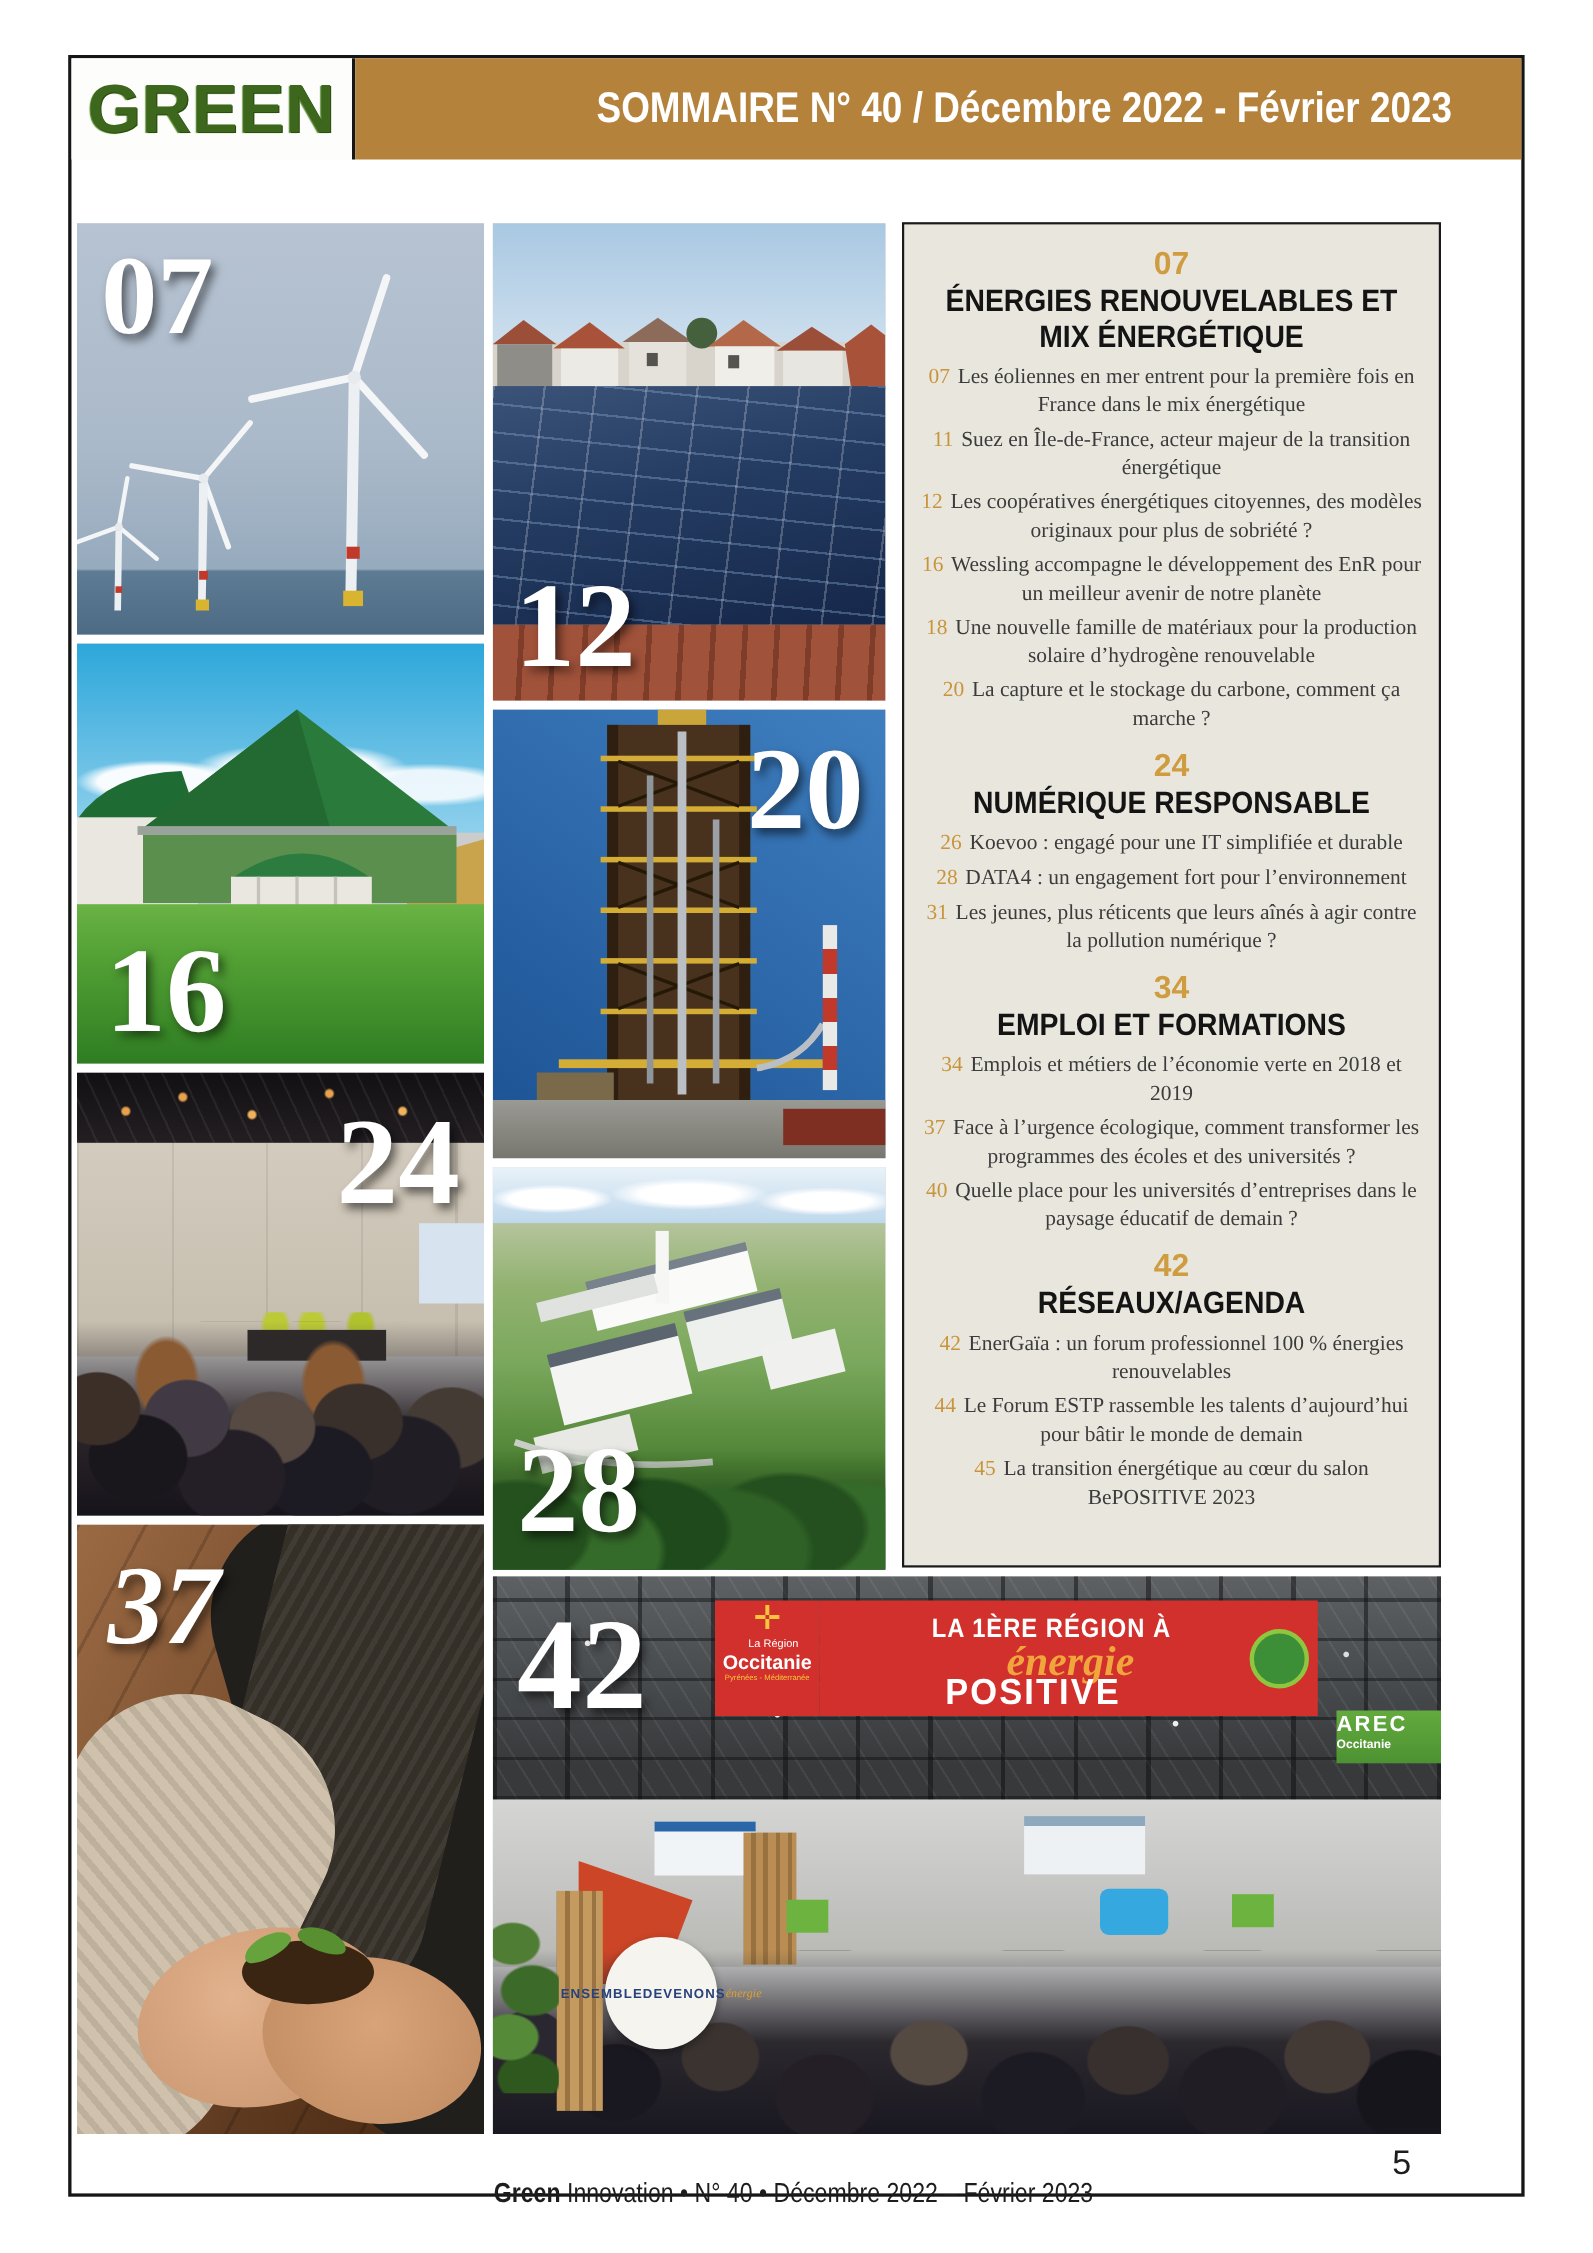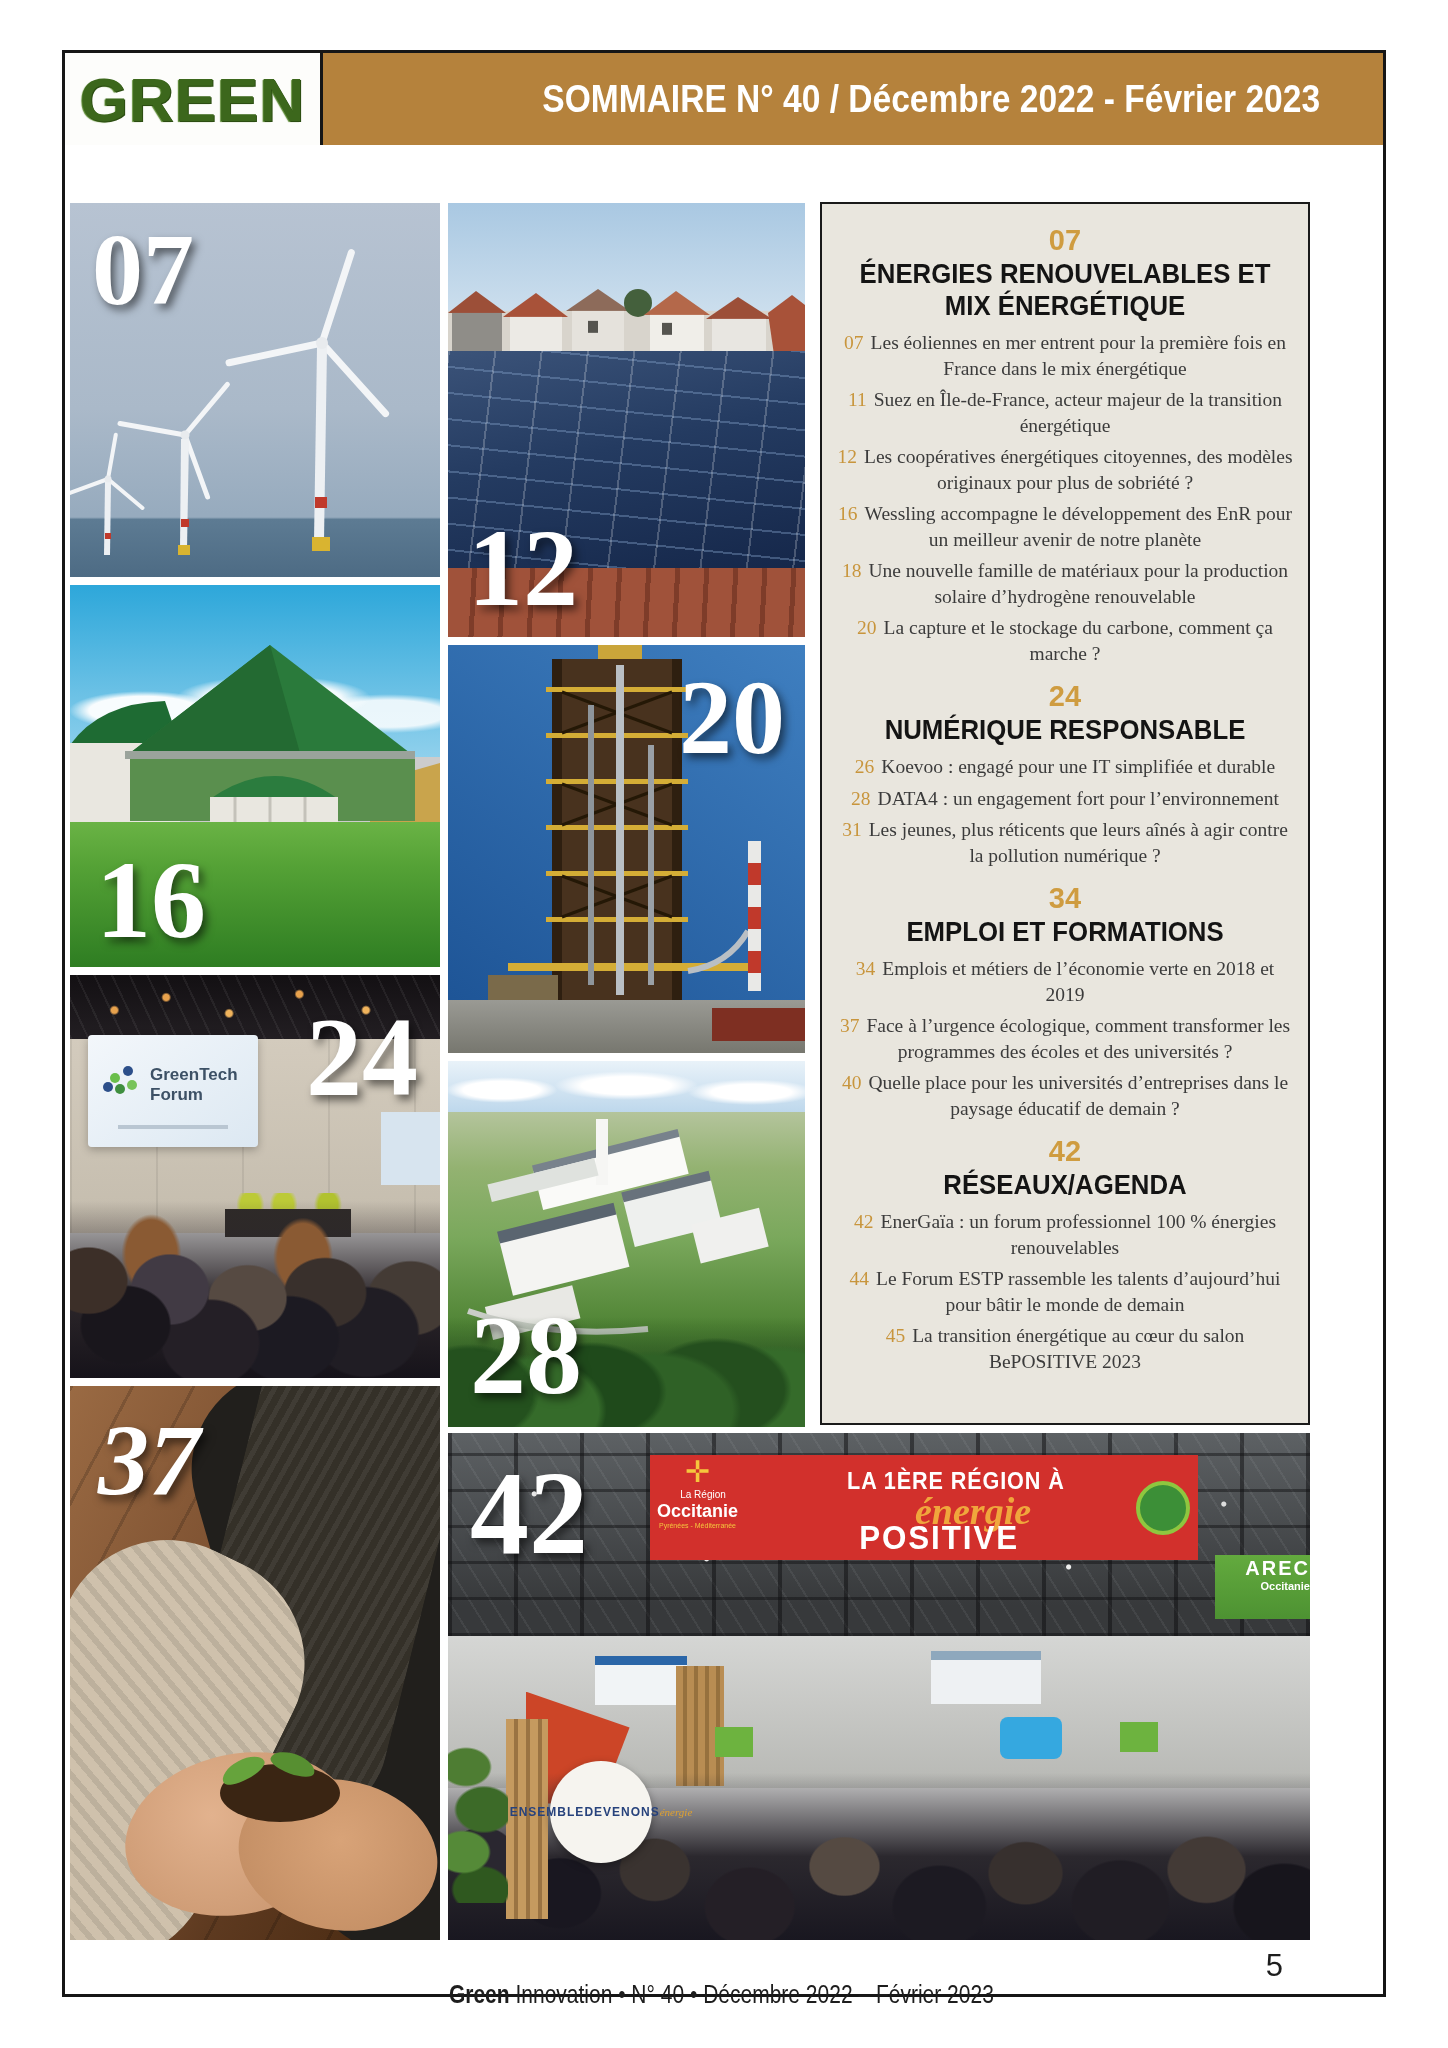--- a/index.html
+++ b/index.html
@@ -181,23 +181,23 @@
   .occ-sub{font-size:7px;color:#f5c63d;line-height:10px;}
   .banner-main{position:absolute;left:297px;top:22px;width:453px;height:105px;background:#d2302c;z-index:5;}
   .slogan-prefix{position:absolute;left:90px;top:12px;font-family:"Liberation Sans",sans-serif;font-weight:bold;
       font-size:24px;color:#fff;letter-spacing:1px;transform:scaleX(.9);}
   .slogan-script{position:absolute;left:170px;top:34px;font-family:"Liberation Serif",serif;font-style:italic;
       font-weight:bold;font-size:38px;color:#f0a63c;}
   .slogan-main{position:absolute;left:110px;top:64px;font-family:"Liberation Sans",sans-serif;font-weight:bold;
       font-size:33px;color:#fff;letter-spacing:2px;transform:scaleX(.95);}
   .eco-badge{position:absolute;right:8px;top:26px;width:54px;height:54px;border-radius:50%;
       background:#3c8f37;border:4px solid #8fc63f;box-sizing:border-box;}
-  .arec42{position:absolute;left:767px;top:122px;width:95px;height:64px;z-index:5;
+  .arec42{position:absolute;left:767px;top:122px;width:95px;height:48px;z-index:5;
       background:linear-gradient(180deg,#63aa3e,#4d9232);color:#fff;font-family:"Liberation Sans",sans-serif;
-      text-align:right;}
+      text-align:left;}
   .arec-name{font-size:20px;font-weight:bold;line-height:26px;letter-spacing:2px;}
   .arec-sub{font-size:11px;font-weight:bold;line-height:11px;}
   .ensemble{position:absolute;left:102px;top:328px;width:102px;height:102px;border-radius:50%;
       background:#f6f4ef;box-shadow:0 3px 8px rgba(0,0,0,.35);z-index:4;
       display:flex;align-items:center;justify-content:center;
       font-family:"Liberation Sans",sans-serif;color:#27427c;}
   .ens-l{font-size:12px;font-weight:bold;letter-spacing:1px;line-height:15px;}
   .ens-s{font-size:11px;font-style:italic;color:#e0a12f;font-family:"Liberation Serif",serif;line-height:13px;}
   .slats42{position:absolute;left:58px;top:286px;width:42px;height:200px;z-index:3;
       background:repeating-linear-gradient(90deg,#c59a5f 0 8px,#9a7342 8px 12px);}
@@ -343,28 +343,20 @@
     </svg>
     <div class="chimney20"></div>
     <div class="ground20"></div>
     <div class="container20"></div>
     <span class="photo-num n20">20</span>
   </div>
 
   <div class="photo p24">
     <div class="ceiling24"></div>
     <div class="wall24"></div>
-    <div class="screen24">
-      <span class="gt-dots"></span>
-      <div class="gt-text">
-        <div>GreenTech</div>
-        <div>Forum</div>
-      </div>
-      <div class="gt-bar"></div>
-    </div>
     <div class="screen24b"></div>
     <div class="chairs24"></div>
     <div class="stage24"></div>
     <div class="audience24"></div>
     <span class="photo-num n24">24</span>
   </div>
 
   <div class="photo p28">
     <div class="sky28"></div>
     <div class="clouds28"></div>

